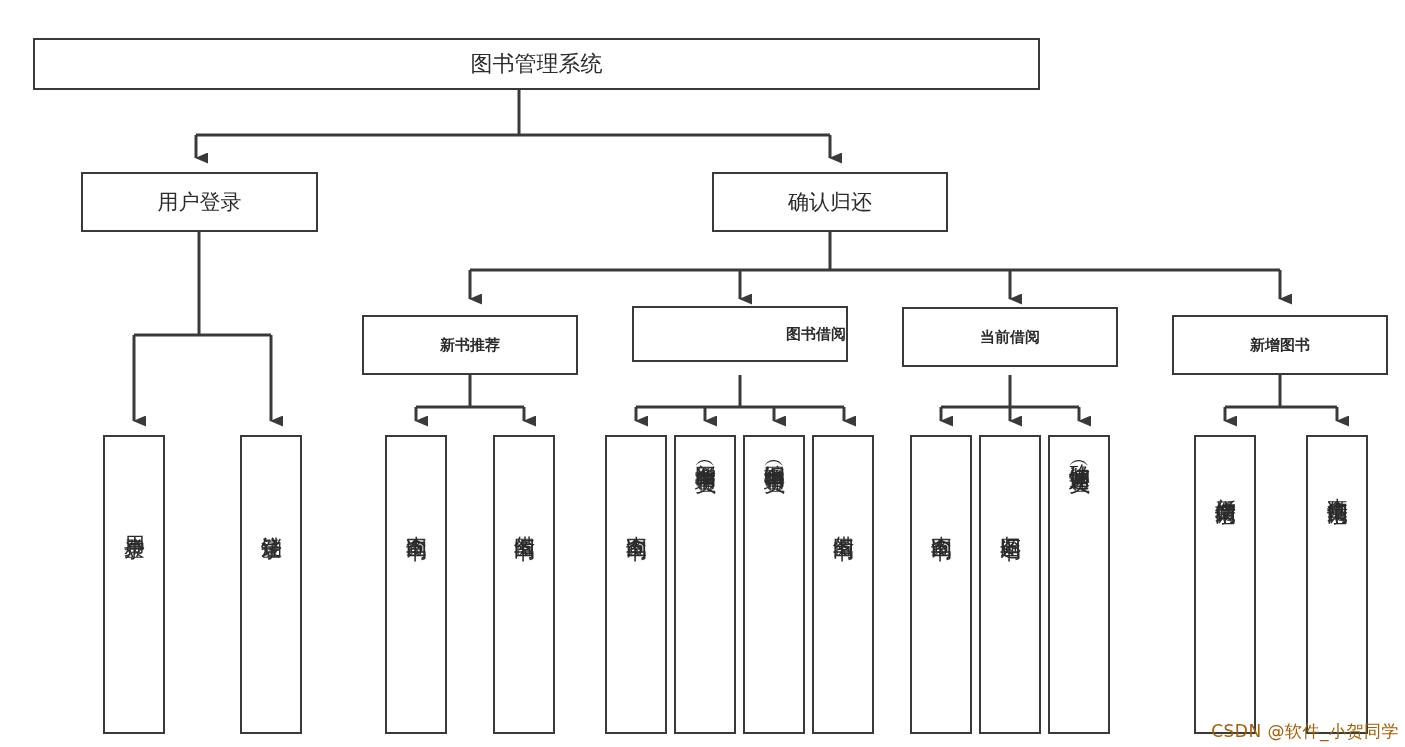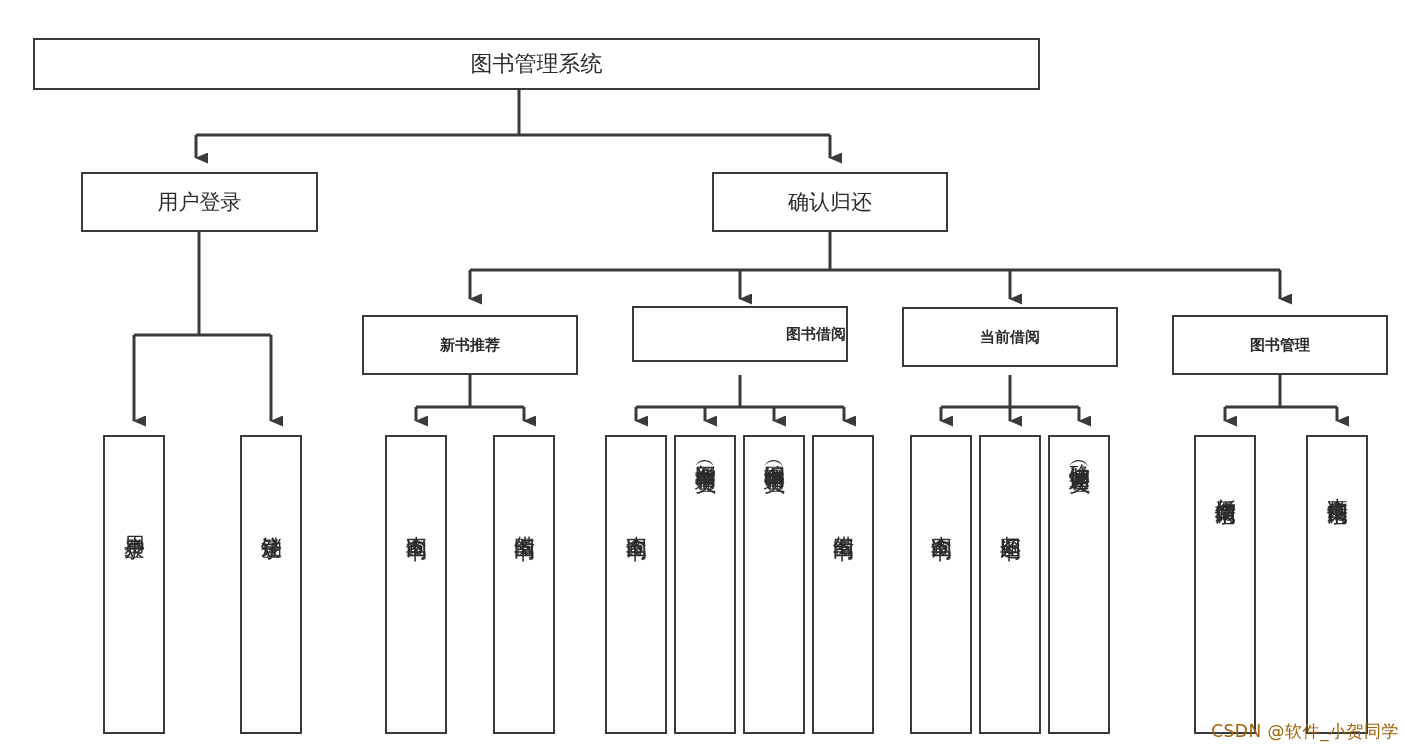--- a/index.html
+++ b/index.html
@@ -137,21 +137,21 @@
   <div class="node lvl3" style="left:362px;top:315px;width:216px;height:60px;">
     <span>新书推荐</span>
   </div>
   <div class="node lvl3" style="left:632px;top:306px;width:216px;height:56px;justify-content:flex-end;">
     <span>图书借阅</span>
   </div>
   <div class="node lvl3" style="left:902px;top:307px;width:216px;height:60px;">
     <span>当前借阅</span>
   </div>
   <div class="node lvl3" style="left:1172px;top:315px;width:216px;height:60px;">
-    <span>图书管理</span>
+    <span>新增图书</span>
   </div>
 
   <div class="leaf mid" style="left:103px;top:435px;width:62px;height:299px;">
     <span class="vtxt">用户登录</span>
   </div>
   <div class="leaf mid" style="left:240px;top:435px;width:62px;height:299px;">
     <span class="vtxt">注销登录</span>
   </div>
 
   <div class="leaf mid" style="left:385px;top:435px;width:62px;height:299px;">

